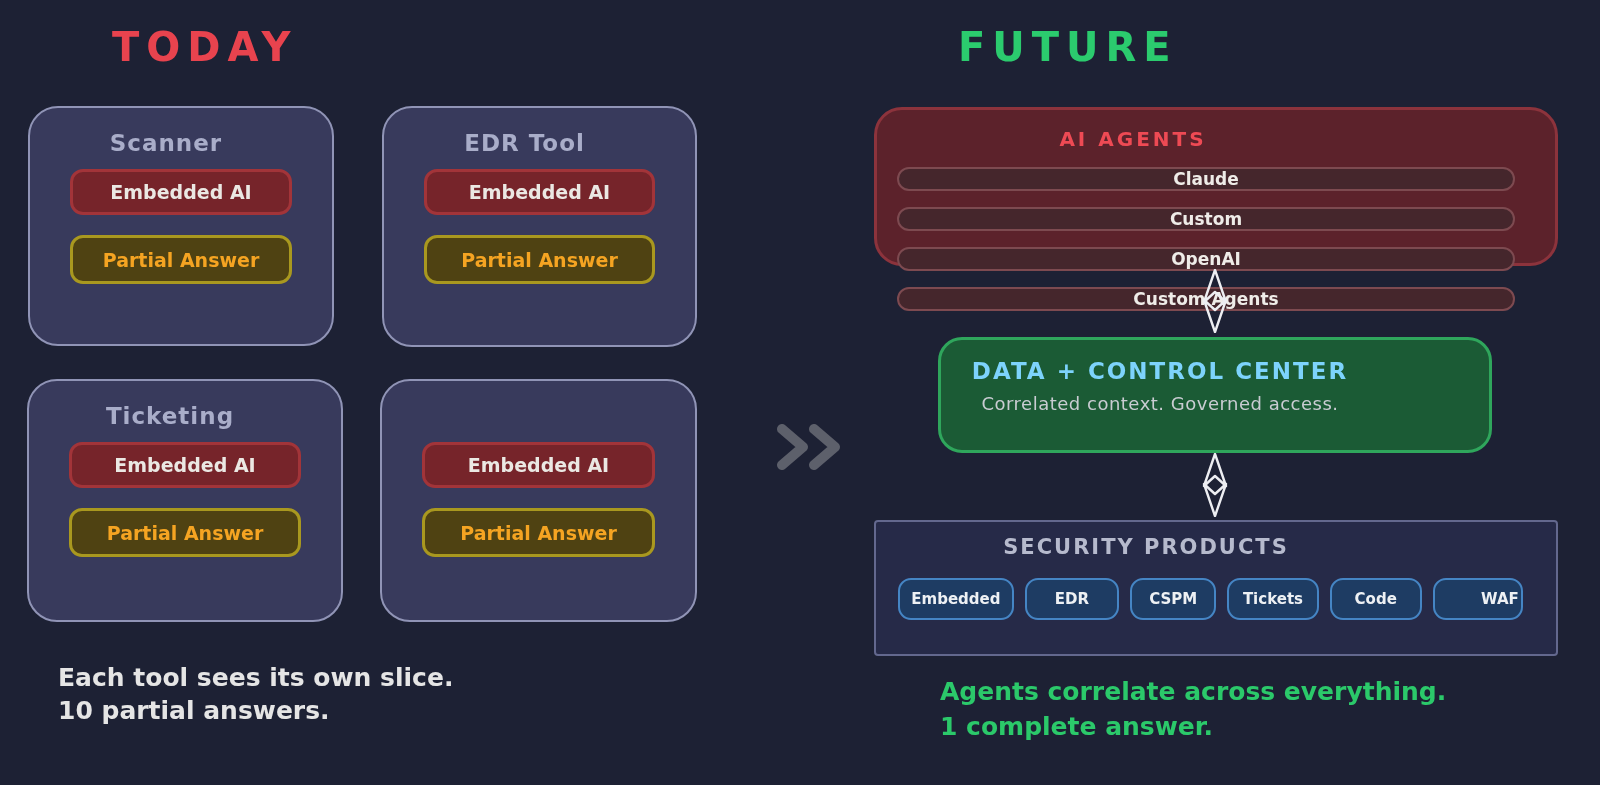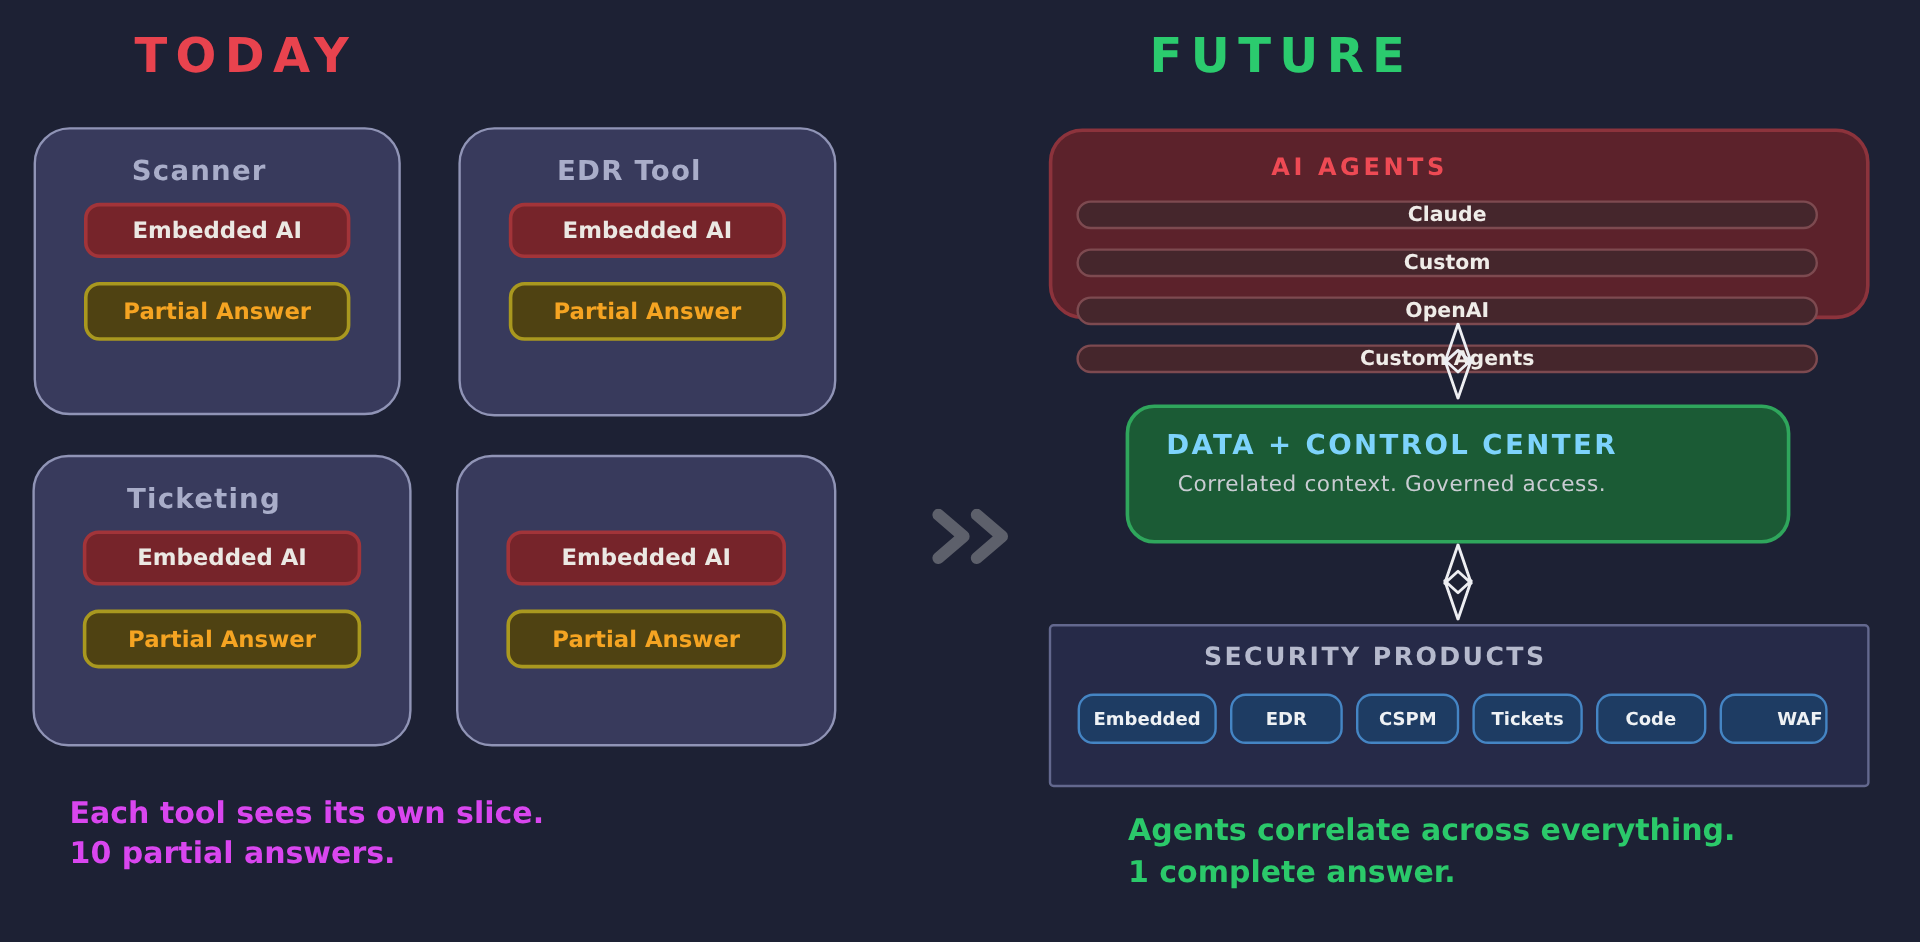--- a/index.html
+++ b/index.html
@@ -72,21 +72,21 @@
   .products-row { position:absolute; left:22px; right:33px; top:56px; display:flex; gap:11px; }
   .product-pill {
     height:42px; background:#1e3c63; border:2.5px solid #4585c4;
     border-radius:13px; color:#eef1f4; font-size:15px; font-weight:bold;
     display:flex; align-items:center; justify-content:center;
   }
   .pw-a { width:118px; } .pw-b { width:96px; } .pw-c { width:88px; }
   .pw-d { width:93px; } .pw-e { width:94px; } .pw-f { width:91px;padding-left:44px; }
 
   .caption { position:absolute; font-size:25px; font-weight:bold; }
-  .caption-today { left:58px; top:661px; color:#d946ef; line-height:33px; }
+  .caption-today { left:58px; top:661px; color:#e5e5e5; line-height:33px; }
   .caption-future { left:940px; top:674px; color:#2bc96a; line-height:35px; }
 </style>
 </head>
 <body>
 
 <div class="canvas">
 
   <div class="side-title today-title">TODAY</div>
   <div class="side-title future-title">FUTURE</div>
 

